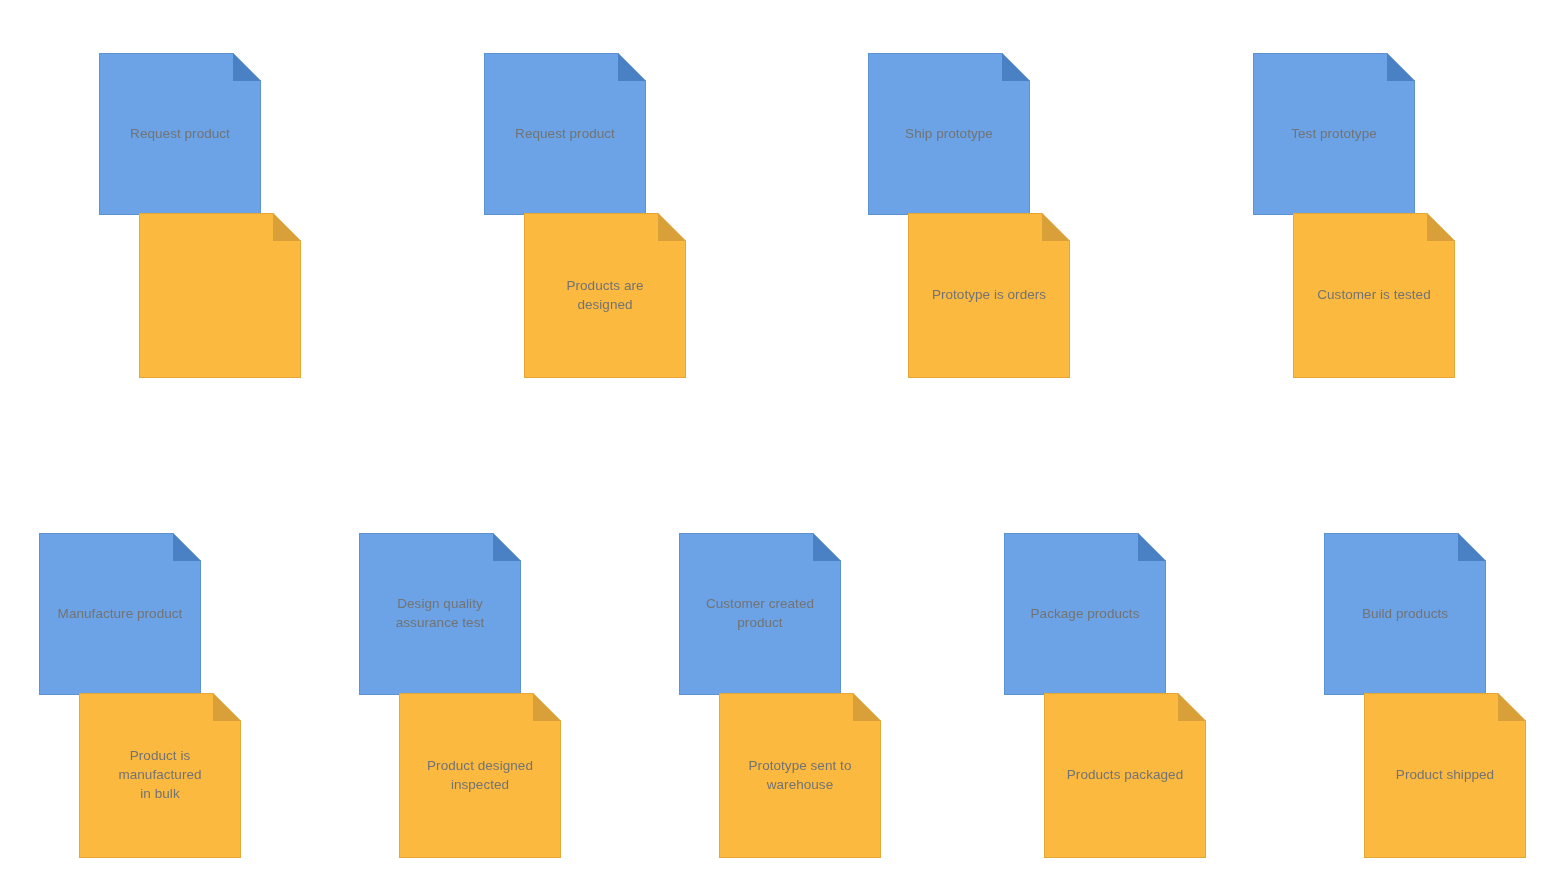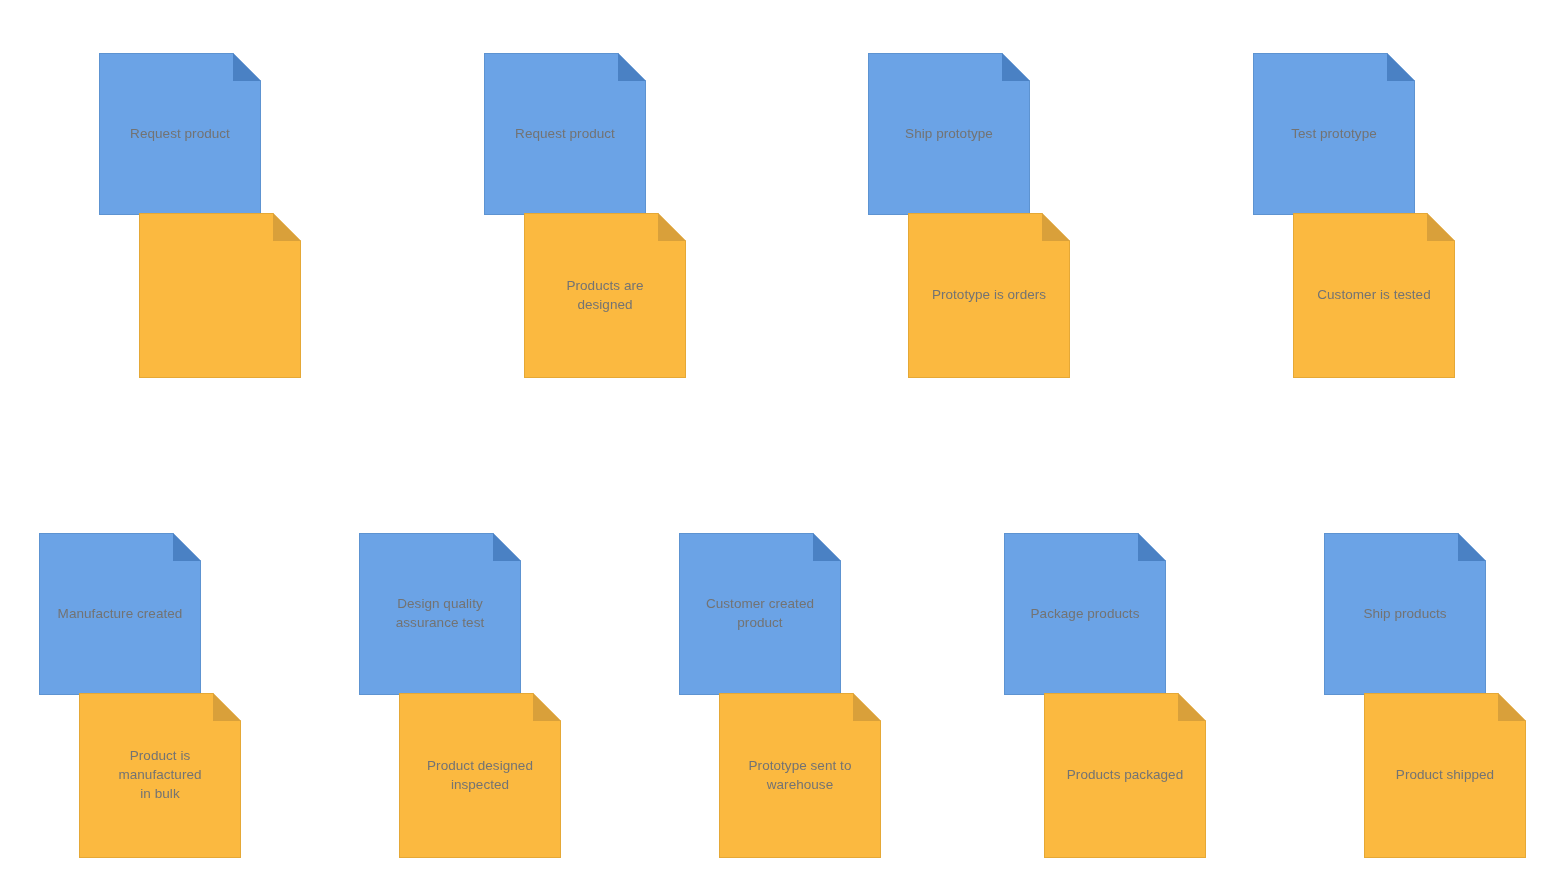--- a/index.html
+++ b/index.html
@@ -161,21 +161,21 @@
       <div class="card orange">
         <div class="sheet"></div>
         <div class="fold"></div>
         <div class="label">Customer is tested</div>
       </div>
     </div>
     <div class="pair" style="left: 39px; top: 533px;">
       <div class="card blue">
         <div class="sheet"></div>
         <div class="fold"></div>
-        <div class="label">Manufacture created</div>
+        <div class="label">Manufacture product</div>
       </div>
       <div class="card orange">
         <div class="sheet"></div>
         <div class="fold"></div>
         <div class="label">Product is
 manufactured
 in bulk</div>
       </div>
     </div>
     <div class="pair" style="left: 359px; top: 533px;">
@@ -215,21 +215,21 @@
       <div class="card orange">
         <div class="sheet"></div>
         <div class="fold"></div>
         <div class="label">Products packaged</div>
       </div>
     </div>
     <div class="pair" style="left: 1324px; top: 533px;">
       <div class="card blue">
         <div class="sheet"></div>
         <div class="fold"></div>
-        <div class="label">Ship products</div>
+        <div class="label">Build products</div>
       </div>
       <div class="card orange">
         <div class="sheet"></div>
         <div class="fold"></div>
         <div class="label">Product shipped</div>
       </div>
     </div>
   </div>
 
 </body></html>

